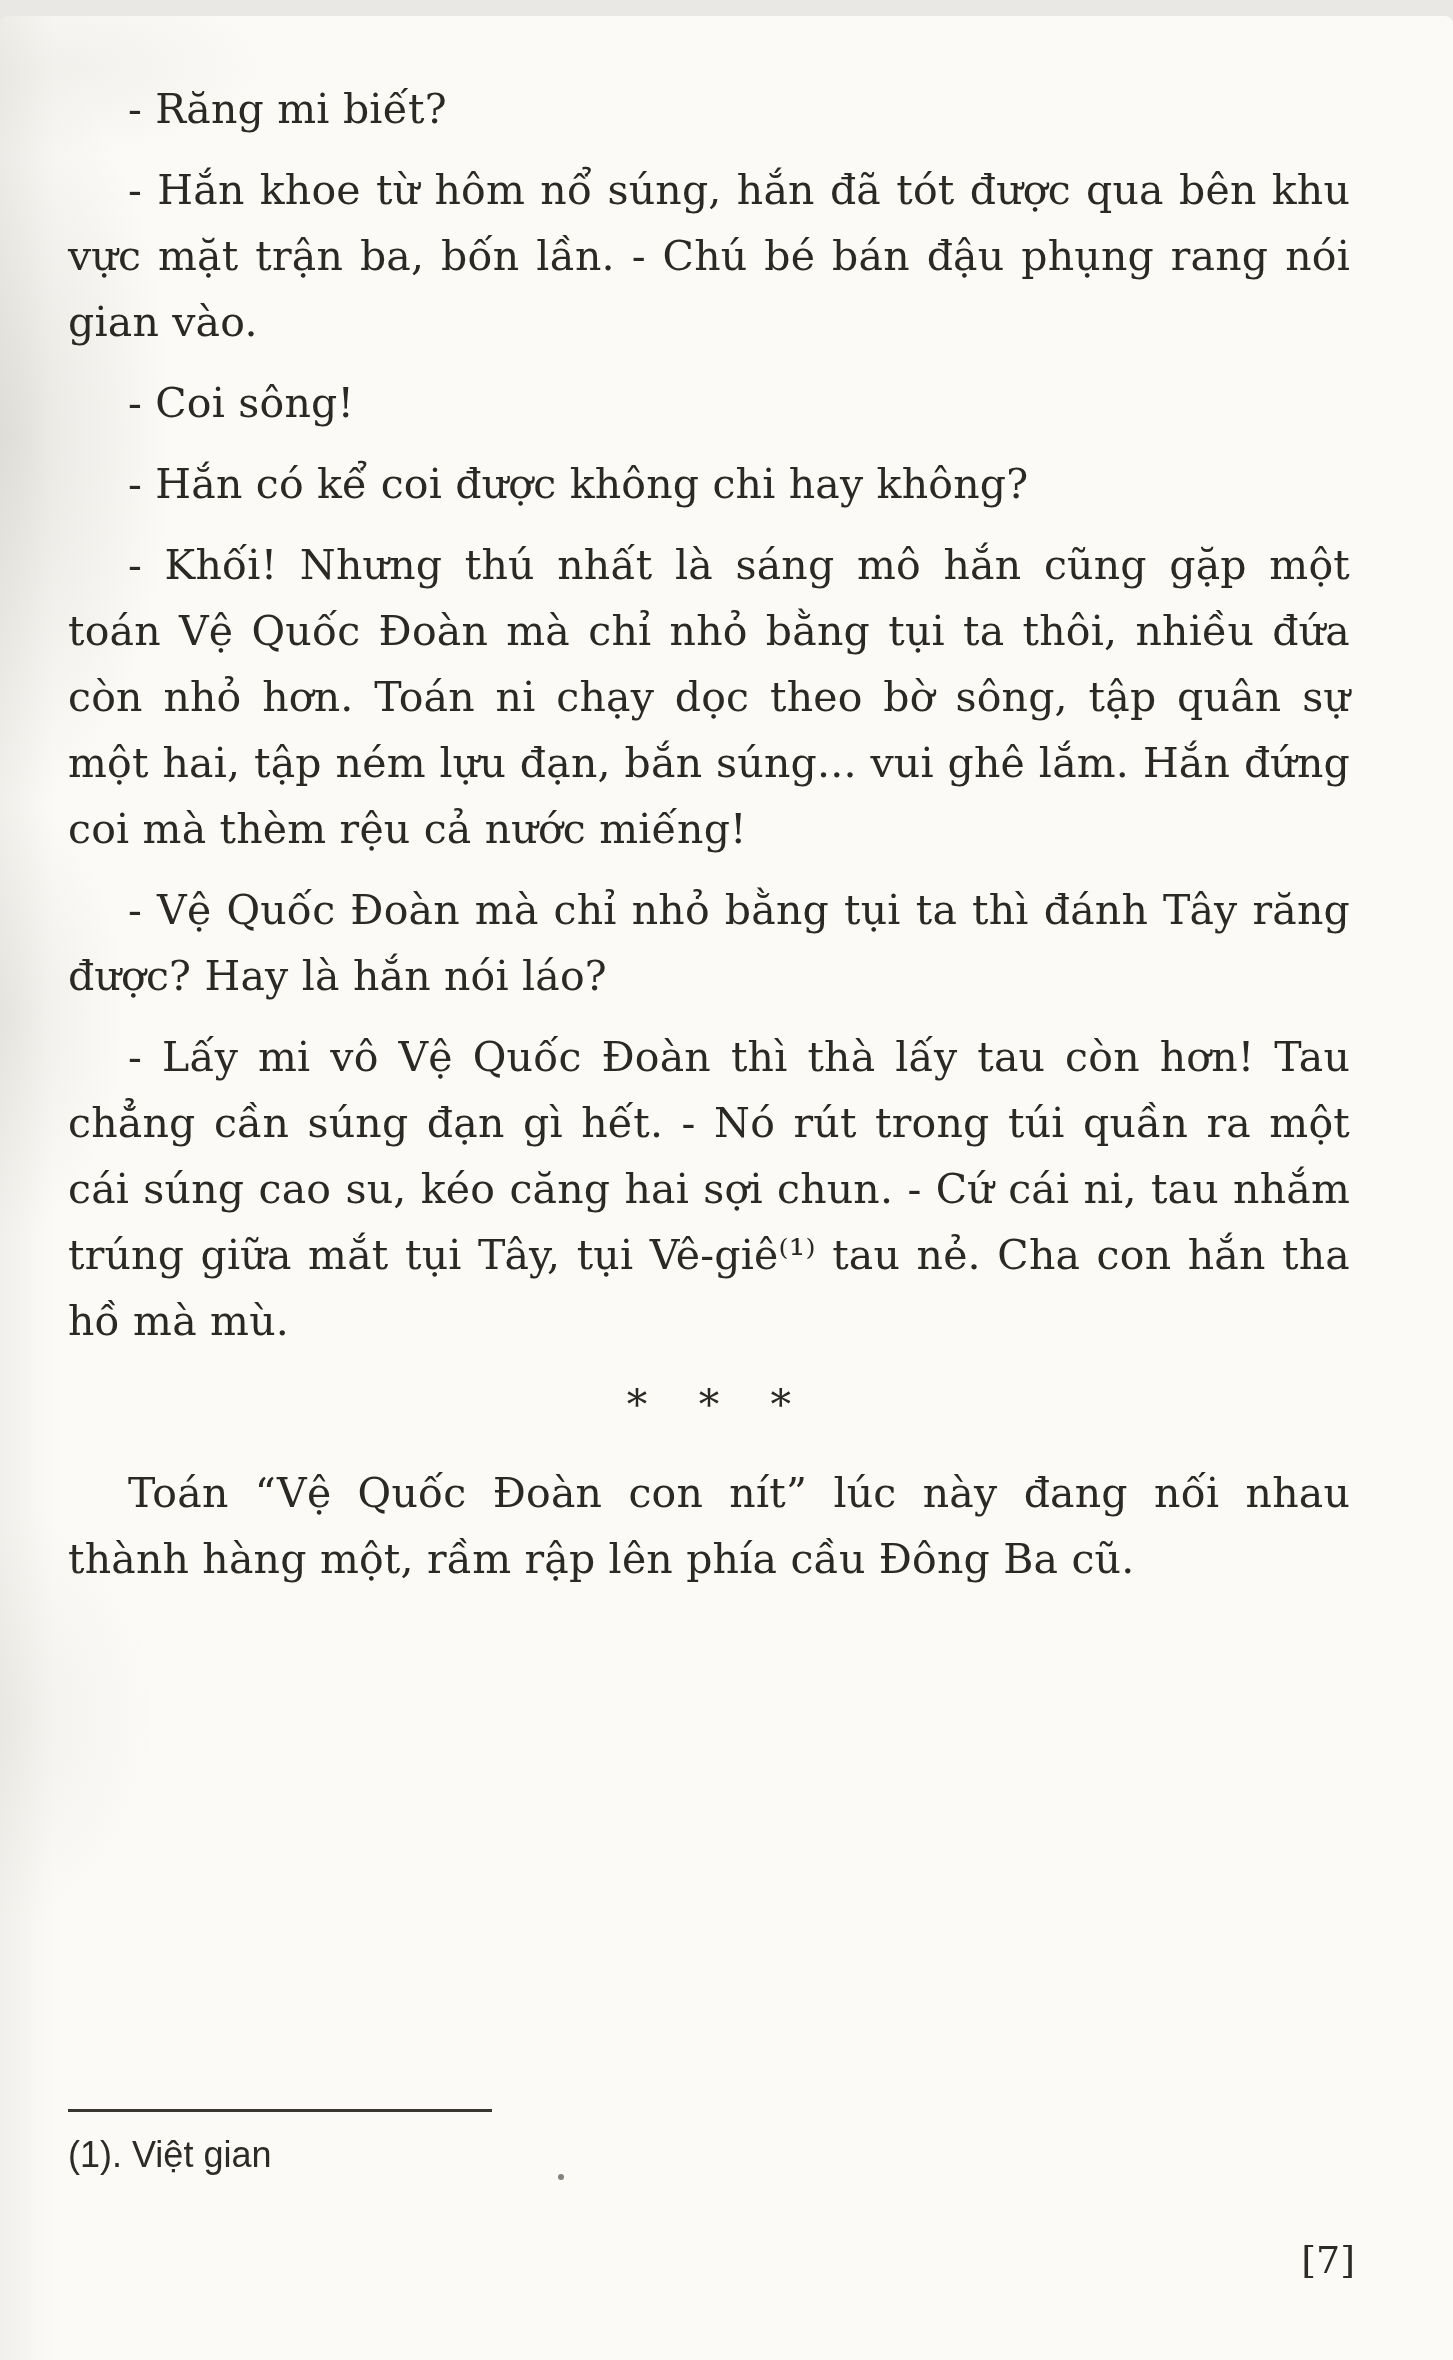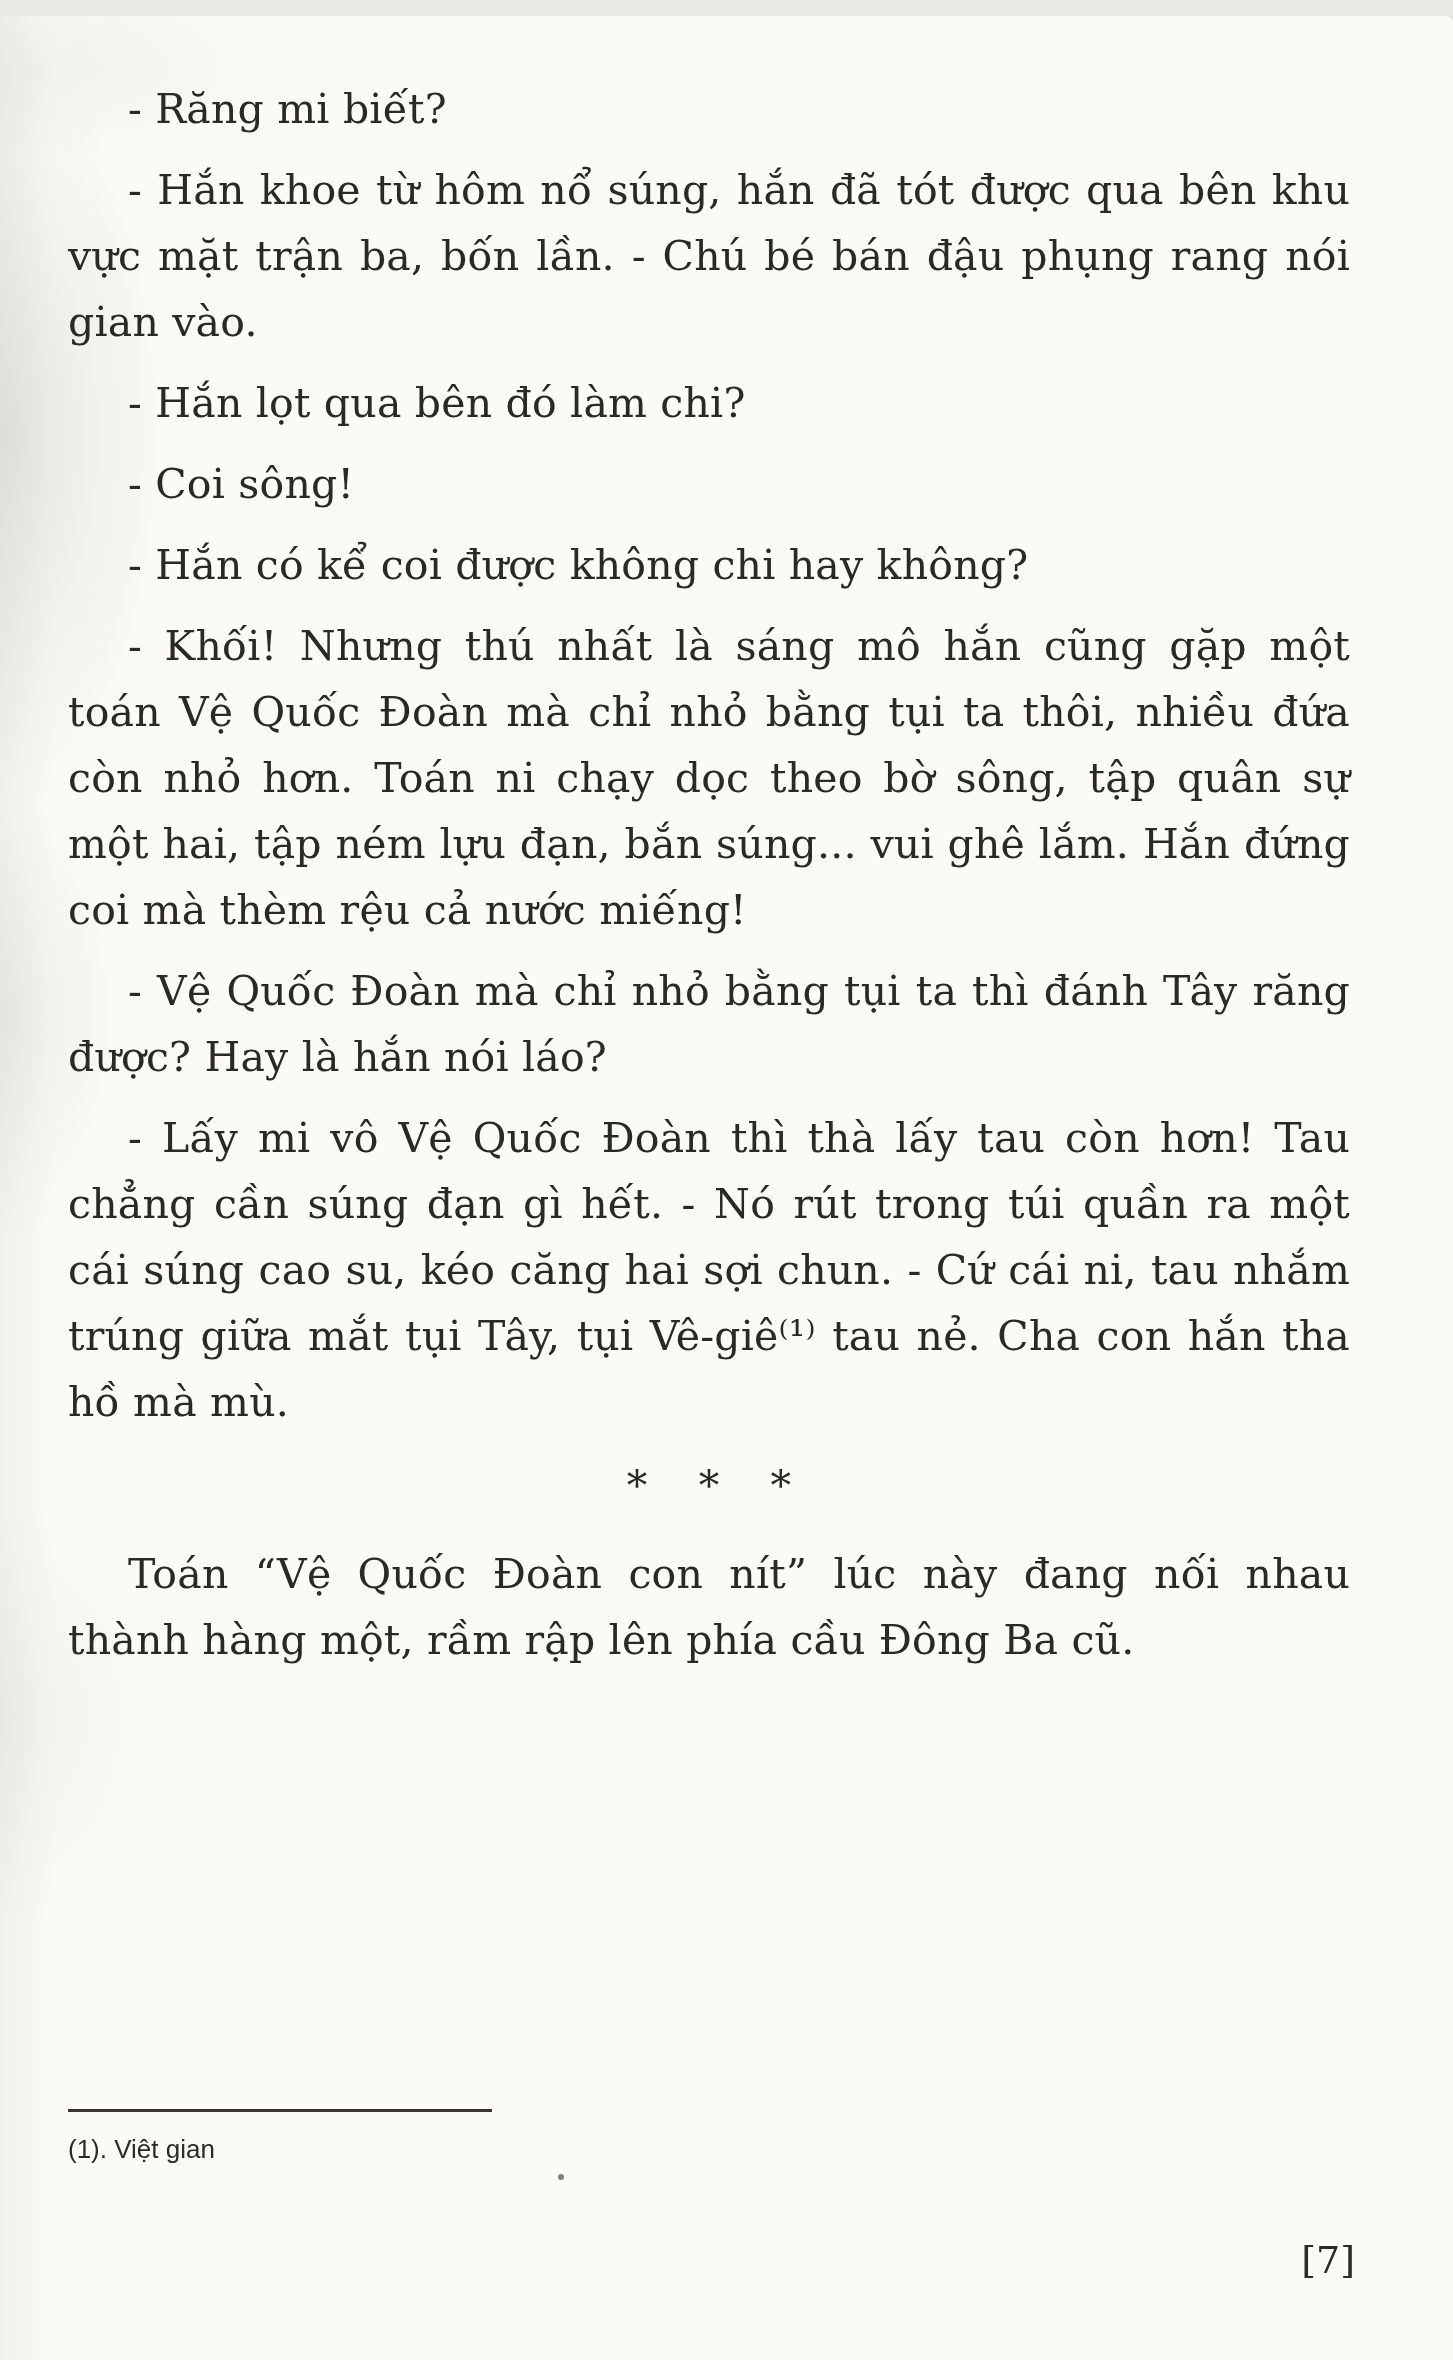--- a/index.html
+++ b/index.html
@@ -57,21 +57,21 @@
     top: 2093px;
   }
   .footnote-divider {
     width: 424px;
     height: 3px;
     background: #38362f;
   }
   .footnote-label {
     margin-top: 22px;
     font-family: "Liberation Sans", "DejaVu Sans", sans-serif;
-    font-size: 26px;
+    font-size: 36px;
     color: #2d2b25;
   }
   .page-number {
     position: absolute;
     right: 98px;
     top: 2222px;
     font-size: 38px;
     color: #2d2b25;
   }
   .scan-artifact-dot {
@@ -88,21 +88,20 @@
 </head>
 <body>
 
 <div class="page">
 
   <div class="scan-overlay"></div>
 
   <div class="text-block">
       <p class="para dialogue">- Răng mi biết?</p>
       <p class="para dialogue">- Hắn khoe từ hôm nổ súng, hắn đã tót được qua bên khu vực mặt trận ba, bốn lần. - Chú bé bán đậu phụng rang nói gian vào.</p>
-      <p class="para dialogue">- Hắn lọt qua bên đó làm chi?</p>
       <p class="para dialogue">- Coi sông!</p>
       <p class="para dialogue">- Hắn có kể coi được không chi hay không?</p>
       <p class="para dialogue">- Khối! Nhưng thú nhất là sáng mô hắn cũng gặp một toán Vệ Quốc Đoàn mà chỉ nhỏ bằng tụi ta thôi, nhiều đứa còn nhỏ hơn. Toán ni chạy dọc theo bờ sông, tập quân sự một hai, tập ném lựu đạn, bắn súng... vui ghê lắm. Hắn đứng coi mà thèm rệu cả nước miếng!</p>
       <p class="para dialogue">- Vệ Quốc Đoàn mà chỉ nhỏ bằng tụi ta thì đánh Tây răng được? Hay là hắn nói láo?</p>
       <p class="para dialogue">- Lấy mi vô Vệ Quốc Đoàn thì thà lấy tau còn hơn! Tau chẳng cần súng đạn gì hết. - Nó rút trong túi quần ra một cái súng cao su, kéo căng hai sợi chun. - Cứ cái ni, tau nhắm trúng giữa mắt tụi Tây, tụi Vê-giê⁽¹⁾ tau nẻ. Cha con hắn tha hồ mà mù.</p>
       <p class="para separator">* * *</p>
       <p class="para narration">Toán “Vệ Quốc Đoàn con nít” lúc này đang nối nhau thành hàng một, rầm rập lên phía cầu Đông Ba cũ.</p>
     </div>
 
   <div class="footnote">

